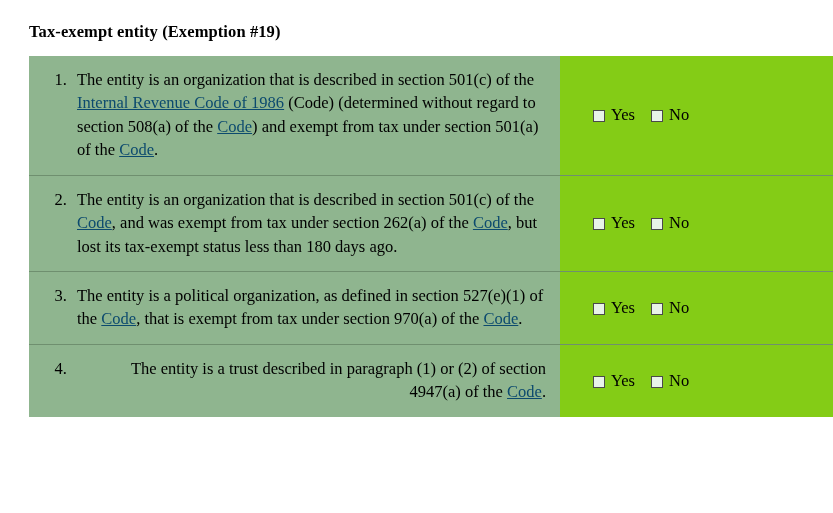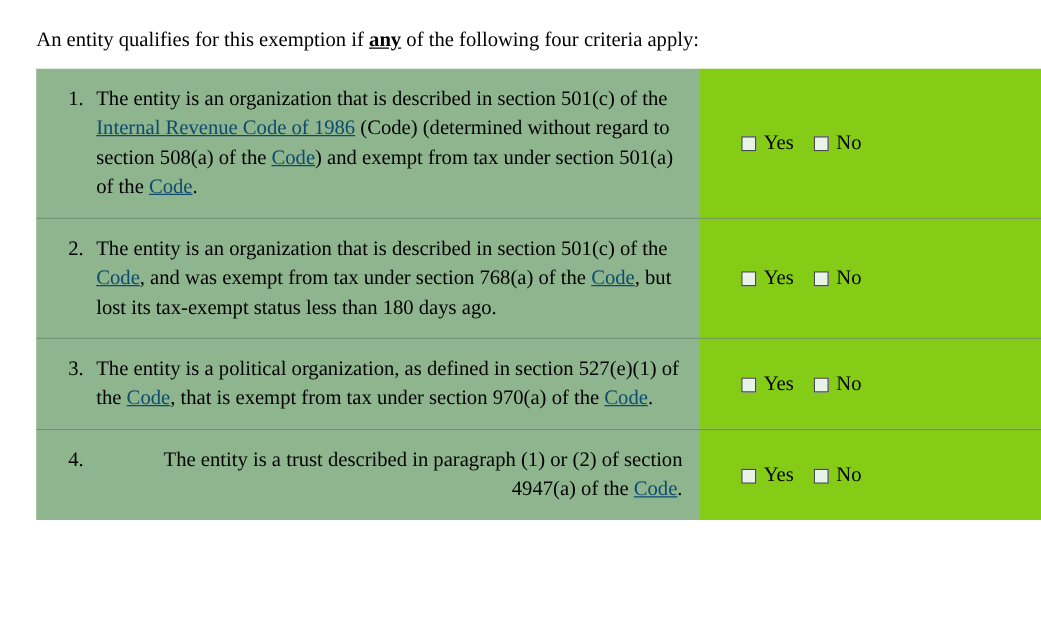--- a/index.html
+++ b/index.html
@@ -94,24 +94,22 @@
     box-sizing: border-box;
     position: relative;
     top: 1px;
   }
 </style>
 </head>
 <body>
 
 <div class="page">
 
+  <h1 class="title">Tax-exempt entity (Exemption #19)</h1>
 
-  <p class="intro">
-    <span>An entity qualifies for this exemption if </span><span class="strong-underline">any</span><span> of the following four criteria apply:</span>
-  </p>
 
   <table class="criteria">
     <tbody id="criteria-body">
         <tr>
           <td class="crit-text">
             <ol class="crit-list" start="1">
               <li><span>The entity is an organization that is described in section 501(c) of the </span><span class="lnk">Internal Revenue Code of 1986</span><span> (Code) (determined without regard to section 508(a) of the </span><span class="lnk">Code</span><span>) and exempt from tax under section 501(a) of the </span><span class="lnk">Code</span><span>.</span></li>
             </ol>
           </td>
           <td class="crit-answer">
@@ -123,21 +121,21 @@
               <label class="opt">
                 <span class="checkbox"></span>
                 <span>No</span>
               </label>
             </div>
           </td>
         </tr>
         <tr>
           <td class="crit-text">
             <ol class="crit-list" start="2">
-              <li><span>The entity is an organization that is described in section 501(c) of the </span><span class="lnk">Code</span><span>, and was exempt from tax under section 768(a) of the </span><span class="lnk">Code</span><span>, but lost its tax-exempt status less than 180 days ago.</span></li>
+              <li><span>The entity is an organization that is described in section 501(c) of the </span><span class="lnk">Code</span><span>, and was exempt from tax under section 262(a) of the </span><span class="lnk">Code</span><span>, but lost its tax-exempt status less than 180 days ago.</span></li>
             </ol>
           </td>
           <td class="crit-answer">
             <div class="answers">
               <label class="opt">
                 <span class="checkbox"></span>
                 <span>Yes</span>
               </label>
               <label class="opt">
                 <span class="checkbox"></span>

